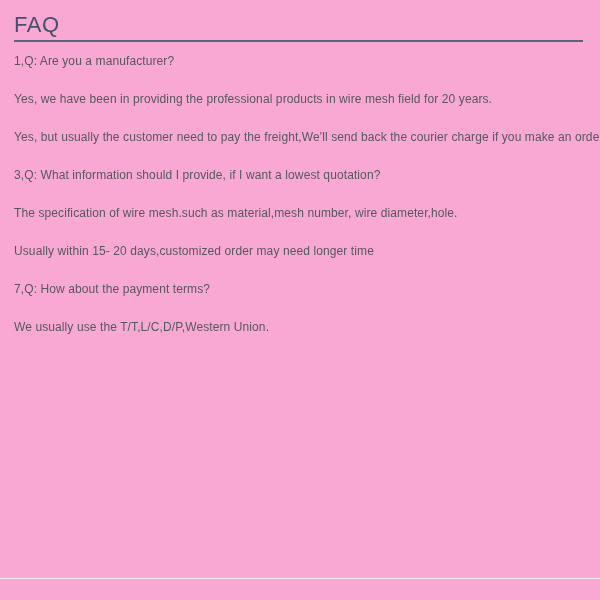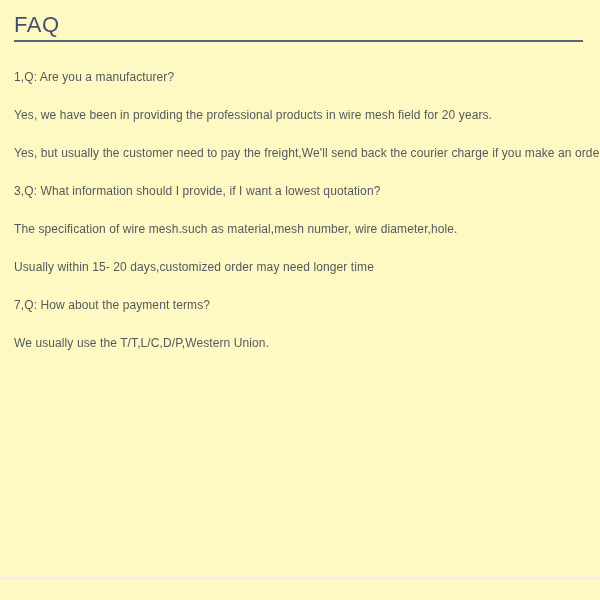--- a/index.html
+++ b/index.html
@@ -7,41 +7,41 @@
     --title-rule: #56657c;
     --body-text: #55595e;
     --bottom-divider: #ebebeb;
   }
   * { margin: 0; padding: 0; box-sizing: border-box; }
   html, body { background: #ffffff; }
   .page {
     position: relative;
     width: 600px;
     height: 600px;
-    background: #fef9c3;
+    background: #f9a8d4;
     overflow: hidden;
     font-family: "Liberation Sans", "DejaVu Sans", sans-serif;
   }
   .content {
     padding: 12px 16px 0 14px;
   }
   .faq-header {
     border-bottom: 2px solid var(--title-rule);
     padding-bottom: 3px;
     margin-right: 1px;
   }
   .faq-title {
     font-size: 22px;
     line-height: 25px;
     font-weight: 400;
     letter-spacing: 0.5px;
     color: var(--title);
   }
   .faq-list {
-    padding-top: 27px;
+    padding-top: 11px;
   }
   .faq-item p {
     font-size: 12px;
     line-height: 16px;
     letter-spacing: 0.1px;
     color: var(--body-text);
     margin: 0 0 22px 0;
     white-space: nowrap;
   }
   .bottom-divider {

